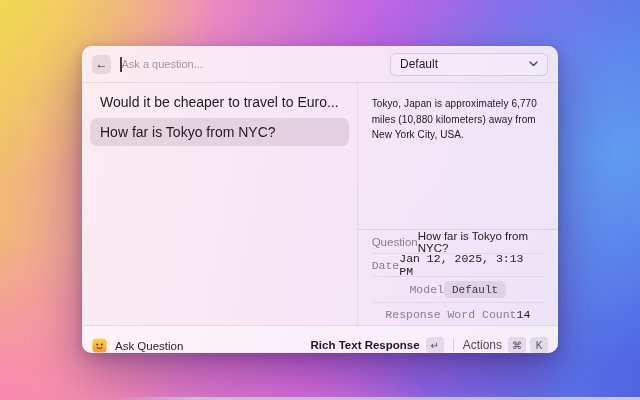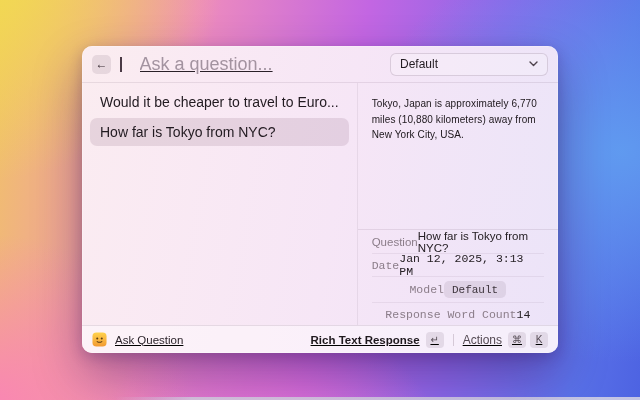--- a/index.html
+++ b/index.html
@@ -37,22 +37,22 @@
   .back-btn {
     width:19px; height:19px; border-radius:5px; background:rgba(60,30,55,0.10);
     display:flex; align-items:center; justify-content:center;
     font-size:12px; color:#33272f; cursor:pointer; flex:0 0 auto;
   }
   .caret {
     width:1.5px; height:15px; background:#4a3a45; margin-left:9px; flex:0 0 auto;
   }
   .search-input {
     flex:1; border:none; outline:none; background:transparent;
-    font-family:"Liberation Sans", sans-serif; font-size:18px; color:#2a2028;
-    margin-left:18px; min-width:0;text-decoration:underline;
+    font-family:"Liberation Sans", sans-serif; font-size:11px; color:#2a2028;
+    margin-left:0; min-width:0;
   }
   .search-input::placeholder { color:#a393a0; }
   .model-dropdown {
     flex:0 0 auto; width:158px; height:23px; border-radius:6px;
     border:1px solid rgba(70,40,70,0.16); background:rgba(255,255,255,0.22);
     display:flex; align-items:center; justify-content:space-between;
     padding:0 9px; cursor:pointer;
   }
   .model-dropdown .value { font-size:12px; color:#231c22; }
   .chevron { display:flex; align-items:center; color:#4e434c; }
@@ -89,21 +89,21 @@
   .meta-value { color:#262025; font-weight:400; }
   .meta-badge {
     background:rgba(60,30,55,0.09); color:#3e353d; border-radius:5px;
     padding:2.5px 8px; font-size:11px;
   }
 
   
   .footer {
     flex:0 0 28px; border-top:1px solid rgba(70,40,70,0.12);
     background:rgba(255,252,255,0.45);
-    display:flex; align-items:center; padding:0 10px;text-decoration:underline;
+    display:flex; align-items:flex-end; padding:0 10px;
   }
   .app-icon { width:15px; height:15px; border-radius:4px; display:block; }
   .footer-left { display:flex; align-items:center; gap:8px; }
   .app-label { font-size:11.5px; color:#2c242b; }
   .footer-right { margin-left:auto; display:flex; align-items:center; }
   .action-primary { font-size:11.5px; font-weight:700; color:#1f191e; }
   .key-badge {
     min-width:18px; height:16px; border-radius:4px; background:rgba(60,30,55,0.10);
     color:#554b54; font-size:10px; display:inline-flex; align-items:center;
     justify-content:center; padding:0 3px; cursor:pointer;

